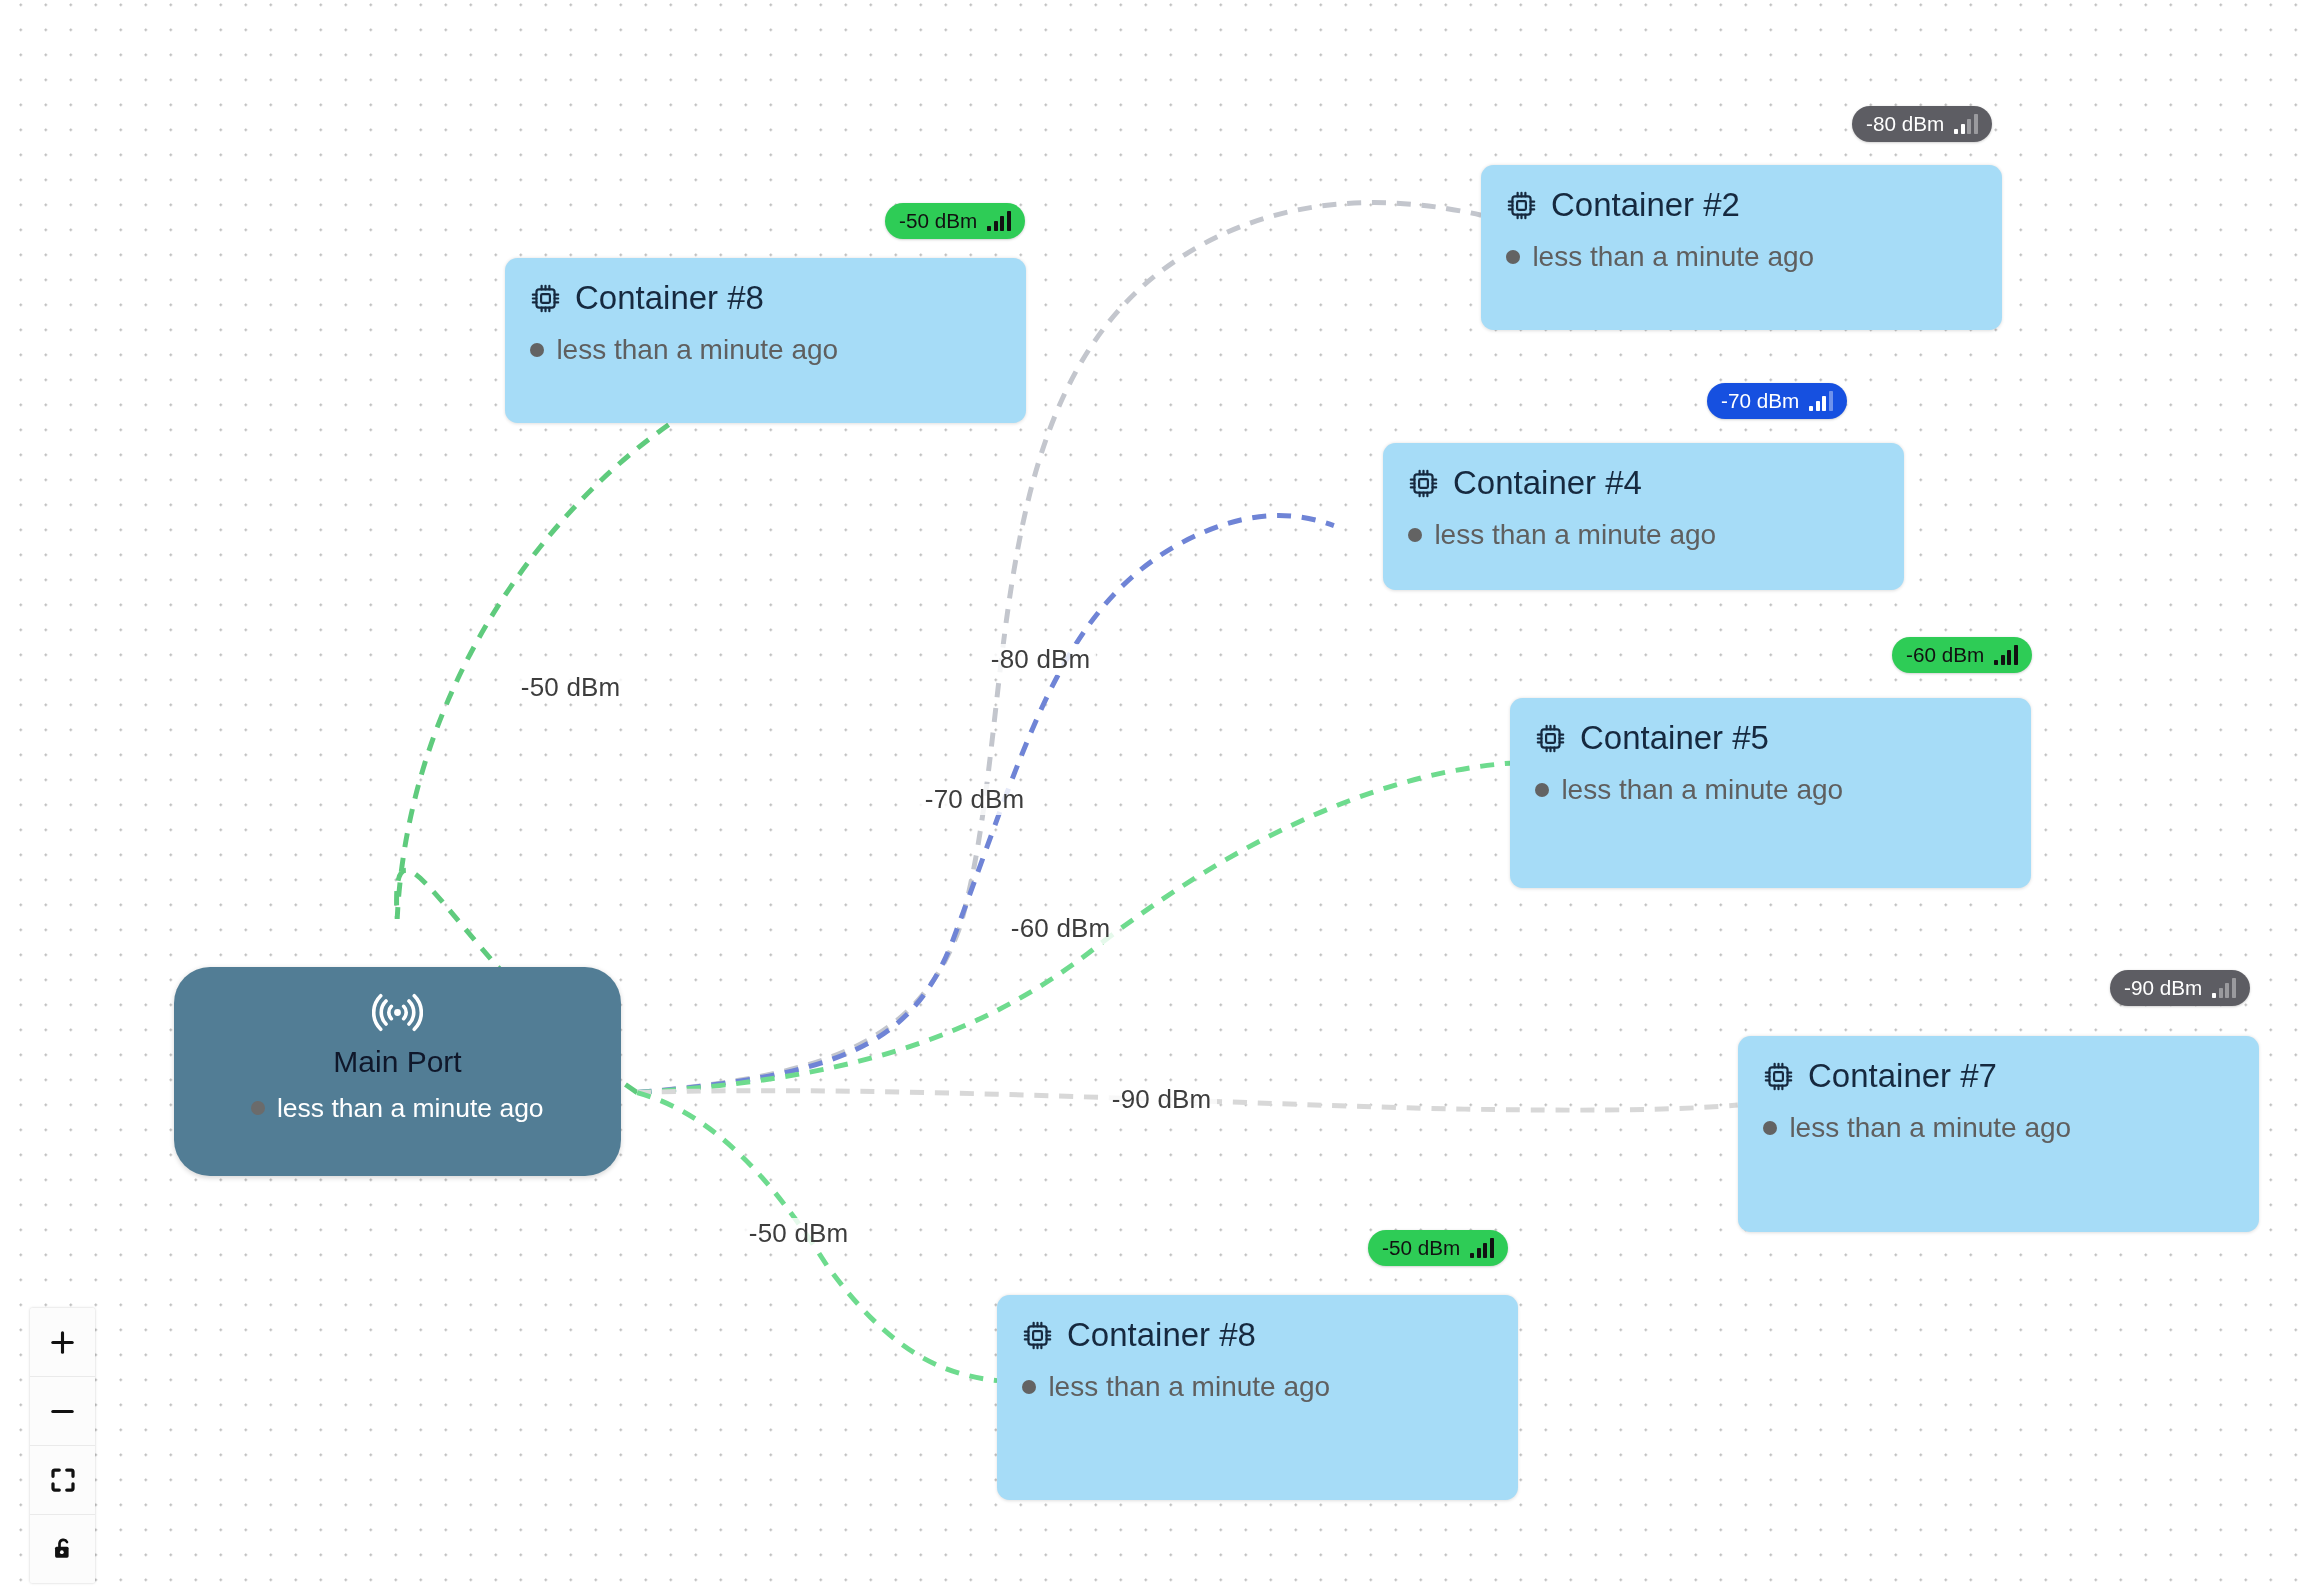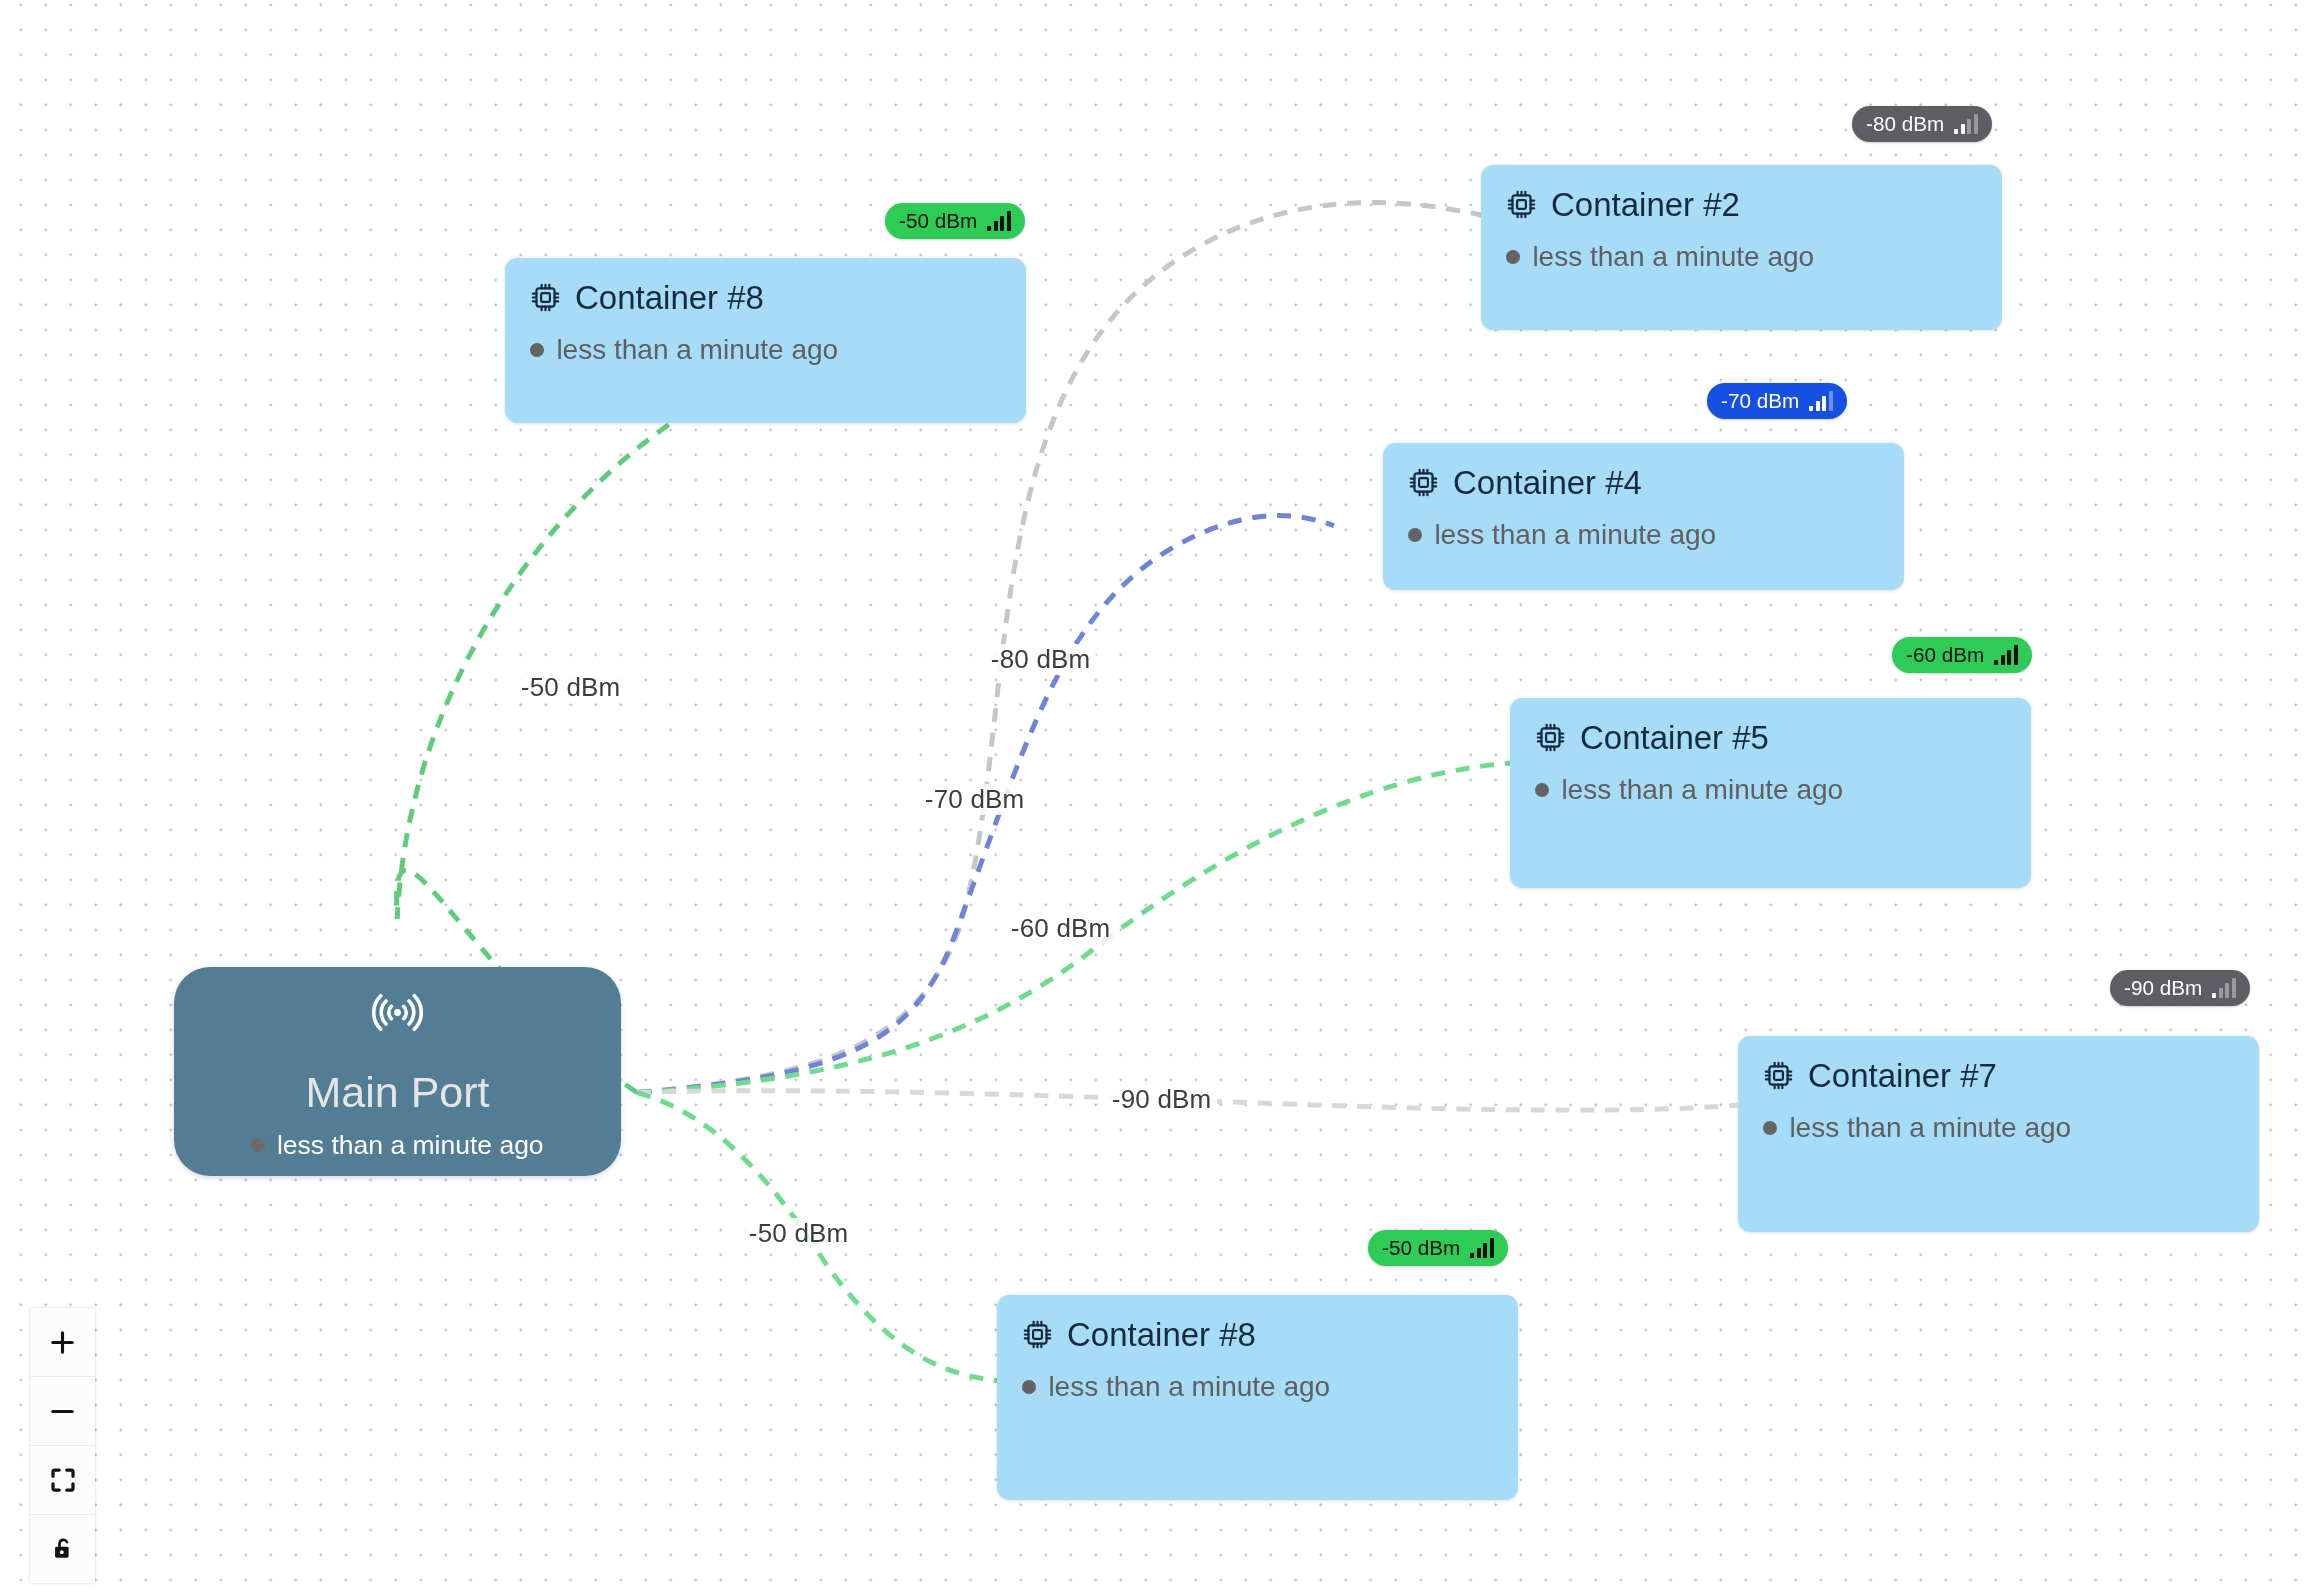--- a/index.html
+++ b/index.html
@@ -49,21 +49,21 @@
   .node-card {
     position: absolute;
     background: #a6dcf7;
     border-radius: 12.4px;
     box-shadow: 0 0.8px 3.3px rgba(0,0,0,0.13);
     box-sizing: border-box;
     padding: 18px 25px 0 25px;
   }
   .node-title {
     display: flex;
-    align-items: center;
+    align-items: flex-end;
     gap: 14px;
     color: #16293f;
     font-size: 33px;
     line-height: 1;
     margin-top: 5px;
   }
   .node-title-text { display: inline-block; }
   .chip-icon { width: 31px; height: 31px; flex: 0 0 31px; display:block; }
   .node-status {
     display: flex;
@@ -92,24 +92,24 @@
     border-radius: 36px;
     box-shadow: 0 1.7px 5px rgba(0,0,0,0.16);
     display: flex;
     flex-direction: column;
     align-items: center;
     box-sizing: border-box;
     padding-top: 20px;
   }
   #main-port .broadcast-icon { width: 51px; height: 51px; display:block; }
   #main-port .mp-title {
-    color: #e5e5e5;
-    font-size: 43px;
+    color: #0f172a;
+    font-size: 30px;
     line-height: 1;
-    margin-top: 33px;
+    margin-top: 9px;
   }
   #main-port .mp-status {
     display: flex;
     align-items: center;
     gap: 11.6px;
     margin-top: 18px;
     color: #ffffff;
     font-size: 26.5px;
     line-height: 1;
   }

